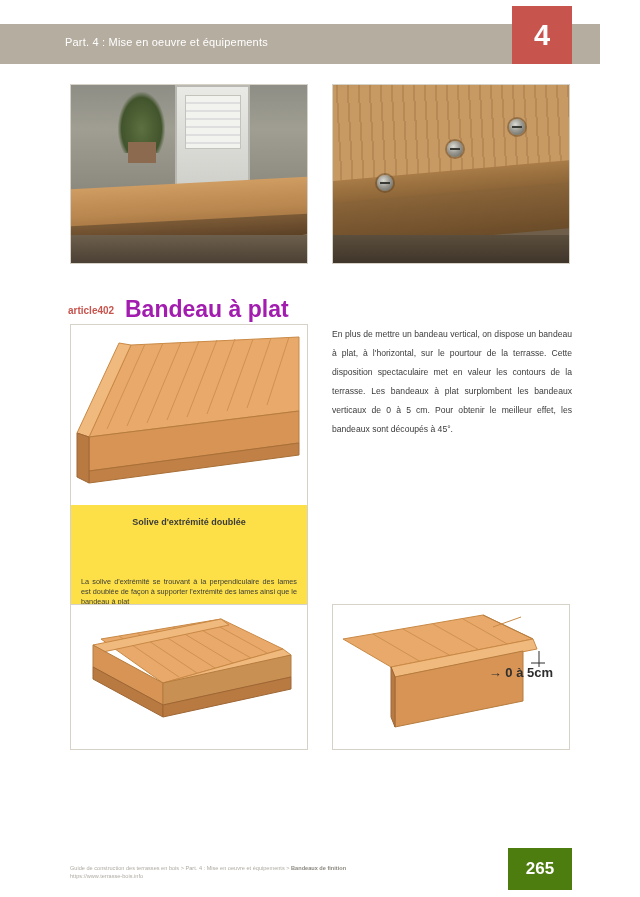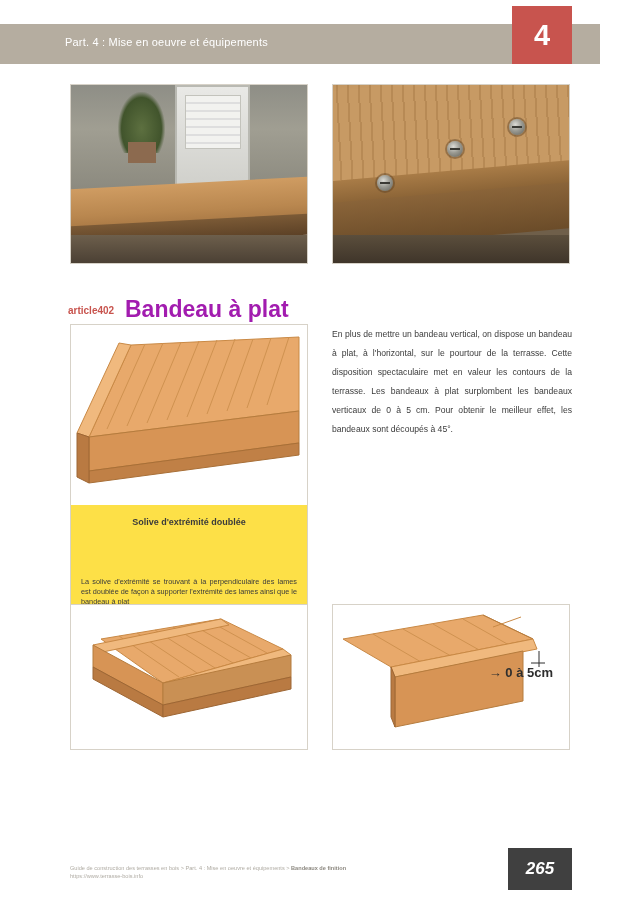--- a/index.html
+++ b/index.html
@@ -250,22 +250,21 @@
     line-height: 8px;
     color: #b0aca4;
   }
   .footer-text b { color: #8d8981; }
   .page-num-box {
     position: absolute;
     left: 508px;
     top: 848px;
     width: 64px;
     height: 42px;
-    background: #404040;
-    font-style: italic;
+    background: #4d7c0f;
   }
   .page-num {
     position: absolute;
     left: 0; top: 0;
     width: 64px; height: 42px;
     line-height: 42px;
     text-align: center;
     color: #ffffff;
     font-size: 17px;
     font-weight: bold;

